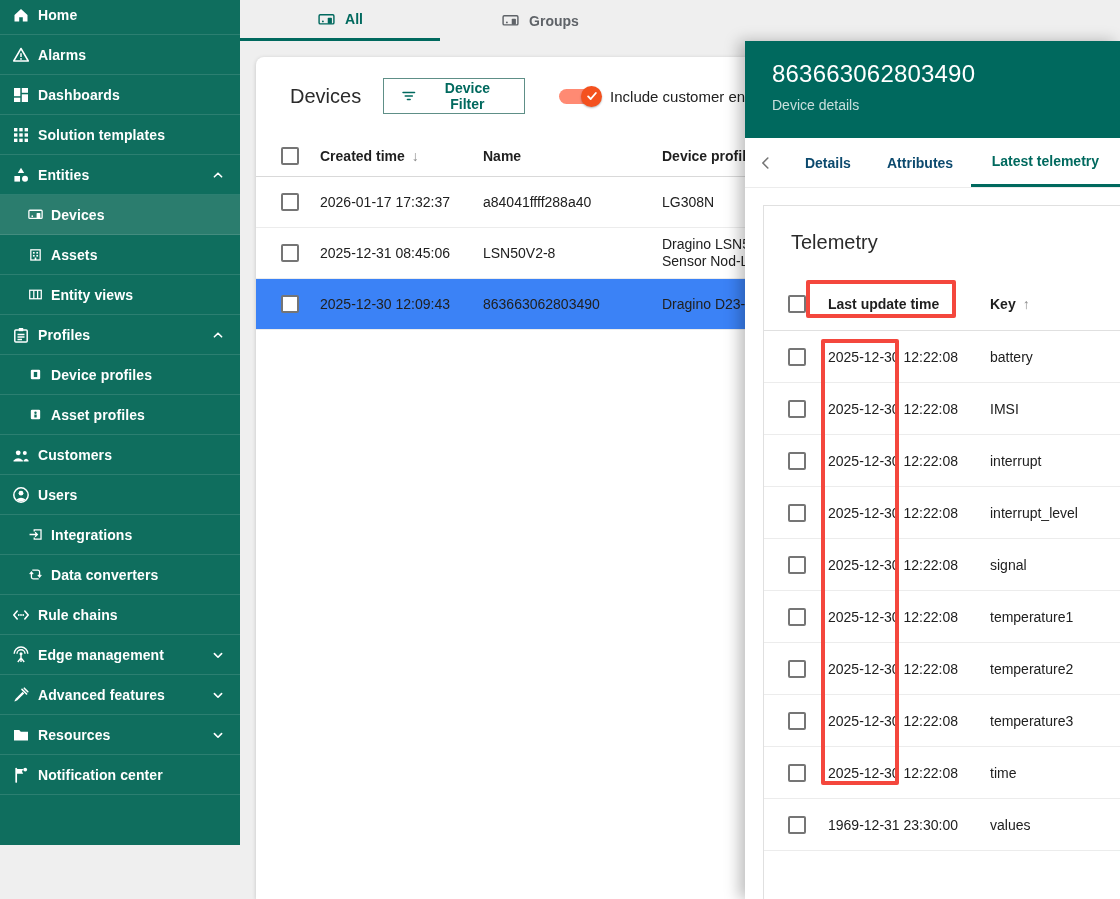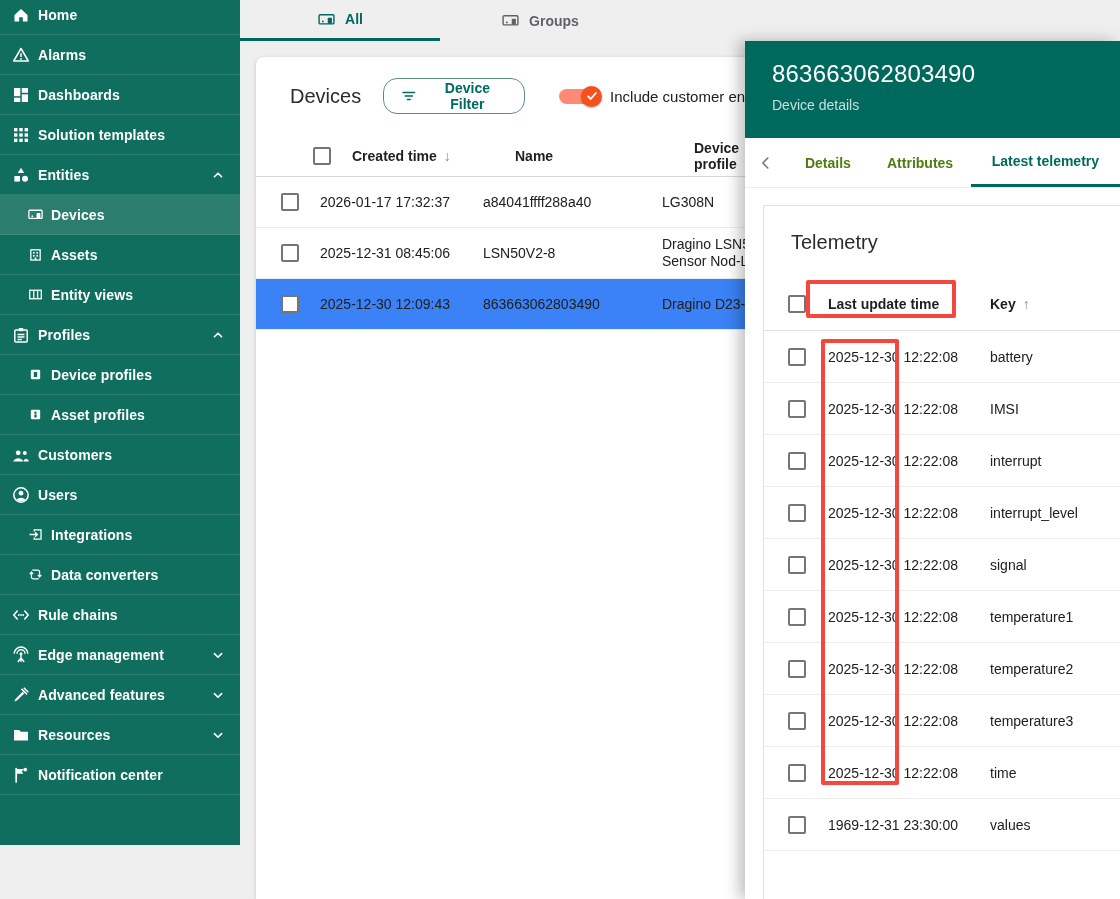--- a/index.html
+++ b/index.html
@@ -27,52 +27,52 @@
   .ttab.active { color:#00695e; border-bottom:3px solid #00695e; }
   .ttab.inactive { color:#5f6368; }
   .ttab svg { width:19px; height:19px; }
 
   
   .card { position:absolute; left:256px; top:57px; width:520px; height:842px; background:#fff;
     border-radius:8px 8px 0 0; box-shadow:0 1px 4px rgba(0,0,0,.18); z-index:2; overflow:hidden; }
   .card-top { height:78px; display:flex; align-items:center; padding-left:34px; }
   .card-title { font-size:20px; font-weight:400; color:#2b2b2b; }
   .btn-filter { margin-left:22px; height:36px; padding:0 16px; display:flex; align-items:center; gap:9px;
-    border:1px solid #5e8f87; border-radius:14px; background:#fff; color:#00695e;
+    border:1px solid #5e8f87; border-radius:0; background:#fff; color:#00695e;
     font-size:14px; font-weight:700; cursor:pointer; font-family:inherit; }
   .btn-filter svg { width:18px; height:18px; }
   .toggle { margin-left:34px; position:relative; width:37px; height:15px; border-radius:8px;
     background:#ff8a73; flex:0 0 auto; cursor:pointer; }
   .toggle .thumb { position:absolute; right:-6px; top:-3px; width:21px; height:21px; border-radius:50%;
     background:#f4511e; display:flex; align-items:center; justify-content:center;
     box-shadow:0 1px 2px rgba(0,0,0,.3); }
   .toggle .thumb svg { width:12px; height:12px; }
   .toggle-lbl { margin-left:14px; font-size:15px; color:#212121; white-space:nowrap; }
 
   .dgrid { display:grid; grid-template-columns:64px 163px 179px 1fr; align-items:center; }
-  .dhead { height:42px; border-bottom:1px solid #d9d9d9; font-size:14px; font-weight:700; color:#1f1f1f;padding-left:32px; }
+  .dhead { height:42px; border-bottom:1px solid #d9d9d9; font-size:14px; font-weight:700; color:#1f1f1f; }
   .drow { height:51px; border-bottom:1px solid #ececec; font-size:14px; color:#202020; cursor:pointer; }
   .drow.hl { background:#3b82f6; }
   .cell { white-space:nowrap; overflow:hidden; }
   .cell2 { line-height:17px; font-size:14px; }
   .cb { width:18px; height:18px; border:2px solid #757575; border-radius:2px; margin-left:25px; background:#fff; cursor:pointer; }
   .arr { color:#8a8a8a; font-size:14px; margin-left:7px; font-weight:400; }
   .hflex { display:flex; align-items:center; }
 
   
   .panel { position:absolute; left:745px; top:41px; width:375px; height:858px; background:#fff;
     box-shadow:-6px 0 14px rgba(0,0,0,.25); z-index:10; overflow:hidden; }
   .dp-header { height:97px; background:#00695e; padding:19px 0 0 27px; color:#fff; }
   .dp-title { font-size:24px; font-weight:500; letter-spacing:.2px; }
   .dp-sub { margin-top:9px; font-size:14px; color:rgba(255,255,255,.78); }
   .dp-tabs { height:50px; display:flex; align-items:stretch; border-bottom:1px solid #ececec; }
   .back { width:45px; display:flex; align-items:center; justify-content:center; cursor:pointer; }
   .back svg { width:18px; height:18px; }
   .dtab { display:flex; align-items:center; justify-content:center; font-size:14px; font-weight:700;
-    color:#4d7c0f; cursor:pointer; }
+    color:#0c4a6e; cursor:pointer; }
   .dtab.w1{ width:90px; } .dtab.w2{ width:110px; } .dtab.w3{ width:162px; }
   .dtab.active { color:#00695e; border-bottom:3px solid #00695e; }
 
   .tbox { margin:17px 0 0 18px; width:380px; height:705px; border:1px solid #e0e0e0; background:#fff; }
   .t-title { height:72px; display:flex; align-items:center; padding-left:27px; font-size:20px; color:#2b2b2b; }
   .tgrid { display:grid; grid-template-columns:64px 162px 1fr; align-items:center; }
   .thead { height:53px; border-bottom:1px solid #e0e0e0; font-size:14px; font-weight:700; color:#1f1f1f; }
   .trow { height:52px; border-bottom:1px solid #ececec; font-size:14px; color:#202020; cursor:pointer; }
   .tcb { width:18px; height:18px; border:2px solid #757575; border-radius:2px; margin-left:24px; background:#fff; cursor:pointer; }
 

